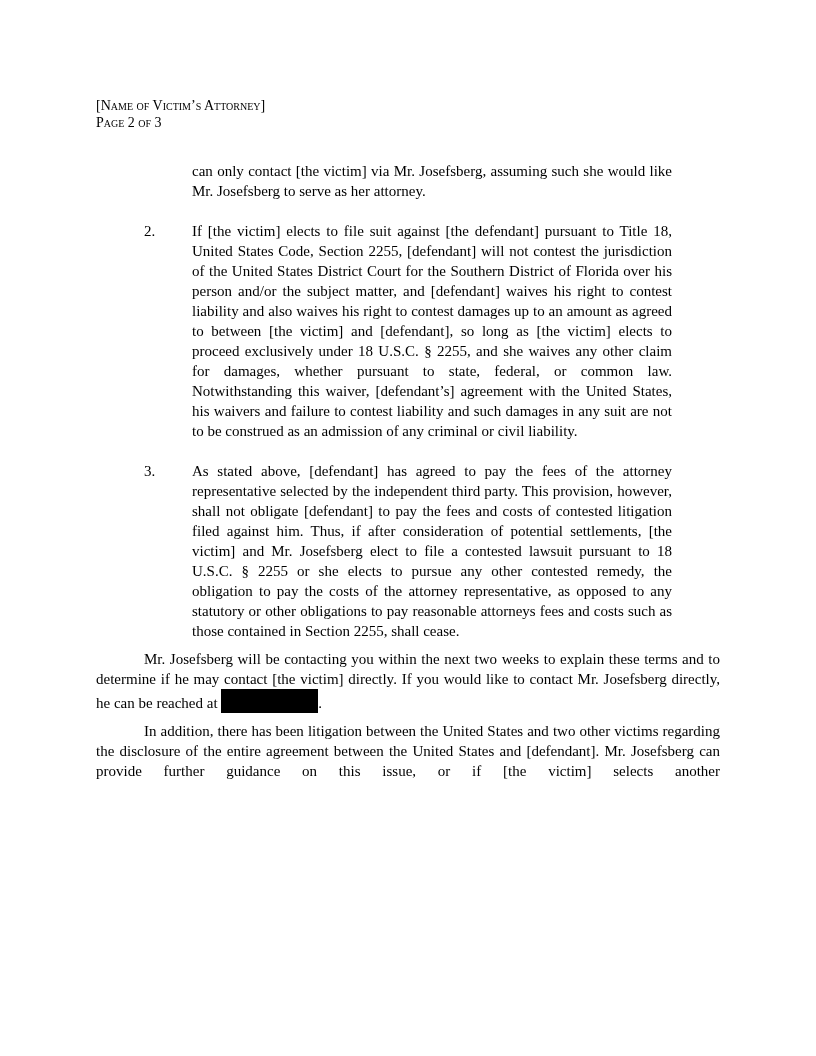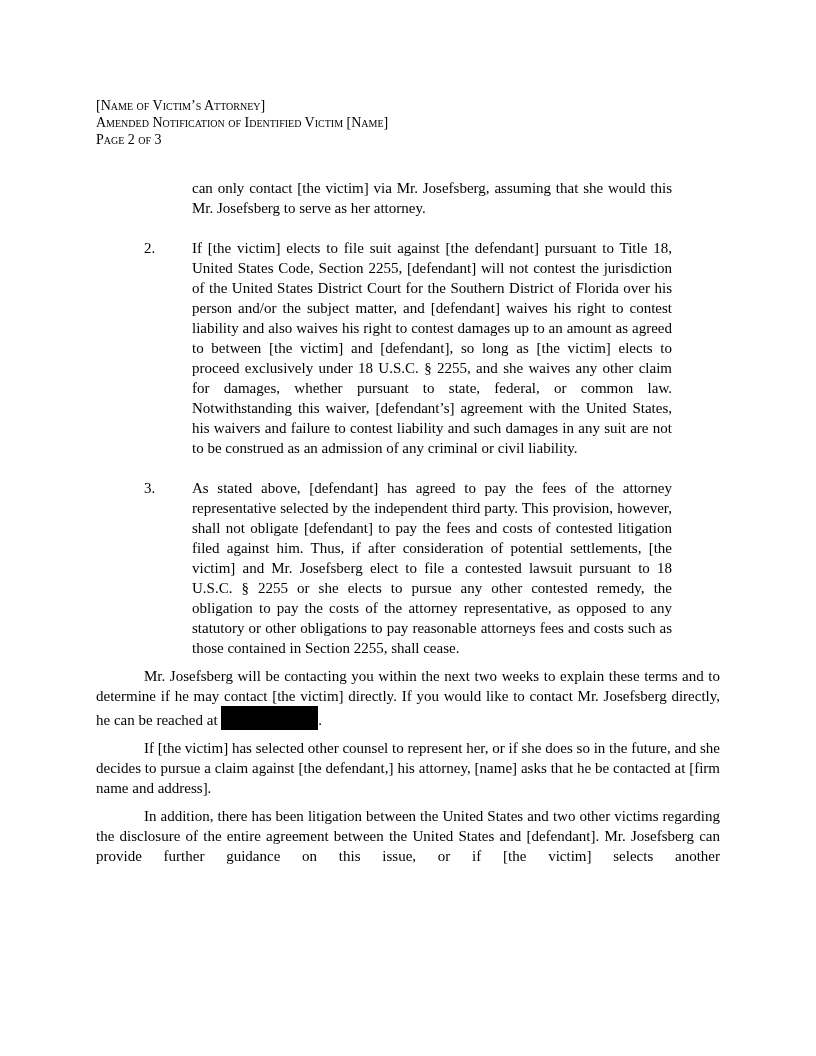--- a/index.html
+++ b/index.html
@@ -52,39 +52,37 @@
     vertical-align: -5px;
   }
 </style>
 </head>
 <body>
 
 <div class="page">
 
   <header class="doc-header">
     <div>[Name of Victim’s Attorney]</div>
-    <div>Amended Notification of Identified Victim [Name]</div>
     <div>Page 2 of 3</div>
   </header>
 
   <main class="doc-body">
 
-    <p class="indent-block">can only contact [the victim] via Mr. Josefsberg, assuming that she would this Mr. Josefsberg to serve as her attorney.</p>
+    <p class="indent-block">can only contact [the victim] via Mr. Josefsberg, assuming such she would like Mr. Josefsberg to serve as her attorney.</p>
 
     <div class="numbered-item indent-block">
       <span class="para-number">2.</span>
       <p>If [the victim] elects to file suit against [the defendant] pursuant to Title 18, United States Code, Section 2255, [defendant] will not contest the jurisdiction of the United States District Court for the Southern District of Florida over his person and/or the subject matter, and [defendant] waives his right to contest liability and also waives his right to contest damages up to an amount as agreed to between [the victim] and [defendant], so long as [the victim] elects to proceed exclusively under 18 U.S.C. § 2255, and she waives any other claim for damages, whether pursuant to state, federal, or common law.  Notwithstanding this waiver, [defendant’s] agreement with the United States, his waivers and failure to contest liability and such damages in any suit are not to be construed as an admission of any criminal or civil liability.</p>
     </div>
 
     <div class="numbered-item indent-block">
       <span class="para-number">3.</span>
       <p>As stated above, [defendant] has agreed to pay the fees of the attorney representative selected by the independent third party.  This provision, however, shall not obligate [defendant] to pay the fees and costs of contested litigation filed against him.  Thus, if after consideration of potential settlements, [the victim] and Mr. Josefsberg elect to file a contested lawsuit pursuant to 18 U.S.C. § 2255 or she elects to pursue any other contested remedy, the obligation to pay the costs of the attorney representative, as opposed to any statutory or other obligations to pay reasonable attorneys fees and costs such as those contained in Section 2255, shall cease.</p>
     </div>
 
     <p class="flush-para"><span>Mr. Josefsberg will be contacting you within the next two weeks to explain these terms and to determine if he may contact [the victim] directly.  If you would like to contact Mr. Josefsberg directly, he can be reached at </span><span class="redaction"></span><span>.</span></p>
 
-    <p class="flush-para">If [the victim] has selected other counsel to represent her, or if she does so in the future, and she decides to pursue a claim against [the defendant,] his attorney, [name] asks that he be contacted at [firm name and address].</p>
 
     <p class="flush-para justify-last">In addition, there has been litigation between the United States and two other victims regarding the disclosure of the entire agreement between the United States and [defendant]. Mr. Josefsberg can provide further guidance on this issue, or if [the victim] selects another</p>
 
   </main>
 
 </div>
 
 </body></html>

